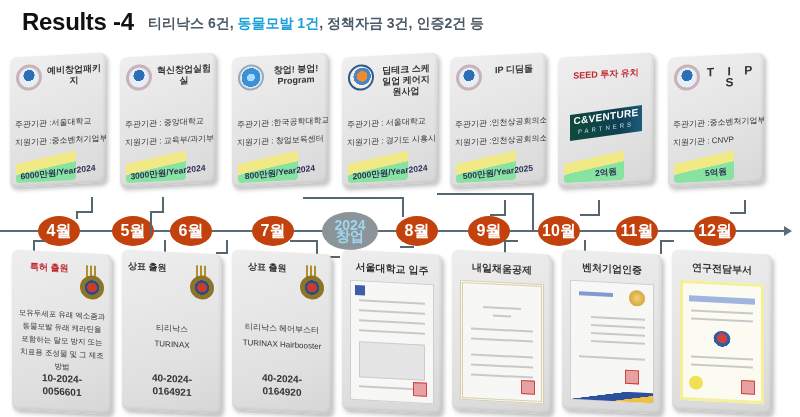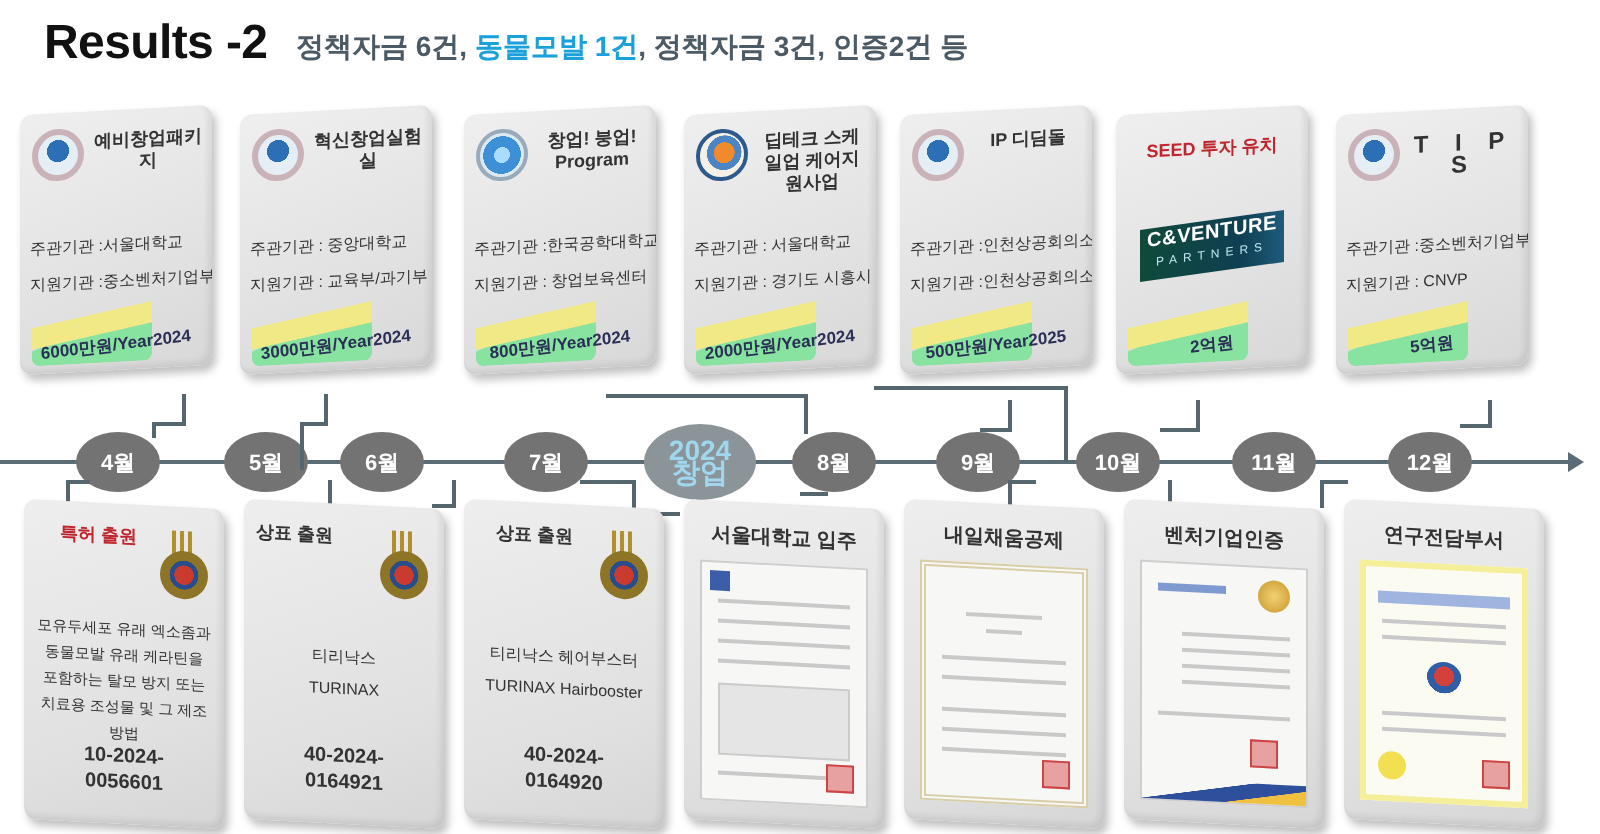--- a/index.html
+++ b/index.html
@@ -20,21 +20,21 @@
   .timeline-line {
     position: absolute; left: 0; top: 230px; width: 786px; height: 2px; background: #5b6c76;
   }
   .timeline-arrow {
     position: absolute; left: 784px; top: 226px; width: 0; height: 0;
     border-top: 5px solid transparent; border-bottom: 5px solid transparent;
     border-left: 8px solid #5b6c76;
   }
   .node {
     position: absolute; width: 42px; height: 30px; border-radius: 50%;
-    background: #737373; color: #fff; font-weight: bold; font-size: 11px;
+    background: #c2410c; color: #fff; font-weight: bold; font-size: 16px;
     display: flex; align-items: center; justify-content: center; text-align: center;
     top: 216px;
   }
   .node.launch {
     width: 56px; height: 38px; top: 212px; background: #8b9499; color: #9fd7ef;
     font-size: 14px; line-height: 11px; flex-direction: column;
   }
 
   
   .conn { position: absolute; border-color: #56666f; border-style: solid; border-width: 0; }
@@ -130,22 +130,22 @@
   .doc .wave { position: absolute; left: 0; right: 0; bottom: 0; height: 10px; background: linear-gradient(170deg, transparent 0 40%, #2d4f9c 41% 70%, #f0c040 71%); }
   .doc.yellow { border: 3px solid #f6ef9a; background: #fbfbf1; }
   .doc .seal { position: absolute; left: 6px; bottom: 8px; width: 14px; height: 14px; border-radius: 50%; background: #f2df52; }
   .doc .flag { position: absolute; left: 50%; top: 46px; width: 18px; height: 18px; margin-left: -9px; border-radius: 50%; background: radial-gradient(circle at 50% 40%, #d2413a 0 35%, #2f5da6 36% 60%, transparent 61%); }
   .doc .dtitle { position: absolute; left: 6px; right: 6px; top: 12px; height: 6px; background: #9fb4df; }
   .doc .snu { position: absolute; left: 4px; top: 4px; width: 10px; height: 10px; background: #3c5ea8; }
 </style>
 </head>
 <body>
 
-<div class="title">Results -2</div>
-<div class="subtitle"><span>정책자금 6건, </span><span class="hl">동물모발 1건</span><span>, 정책자금 3건, 인증2건 등</span></div>
+<div class="title">Results -4</div>
+<div class="subtitle"><span>티리낙스 6건, </span><span class="hl">동물모발 1건</span><span>, 정책자금 3건, 인증2건 등</span></div>
 
 <div class="timeline-line"></div>
 <div class="timeline-arrow"></div>
 
 <div class="node" style="left:38px;">4월</div>
 <div class="node" style="left:112px;">5월</div>
 <div class="node" style="left:170px;">6월</div>
 <div class="node" style="left:252px;">7월</div>
 <div class="node launch" style="left:322px;">
   <span>2024</span>

